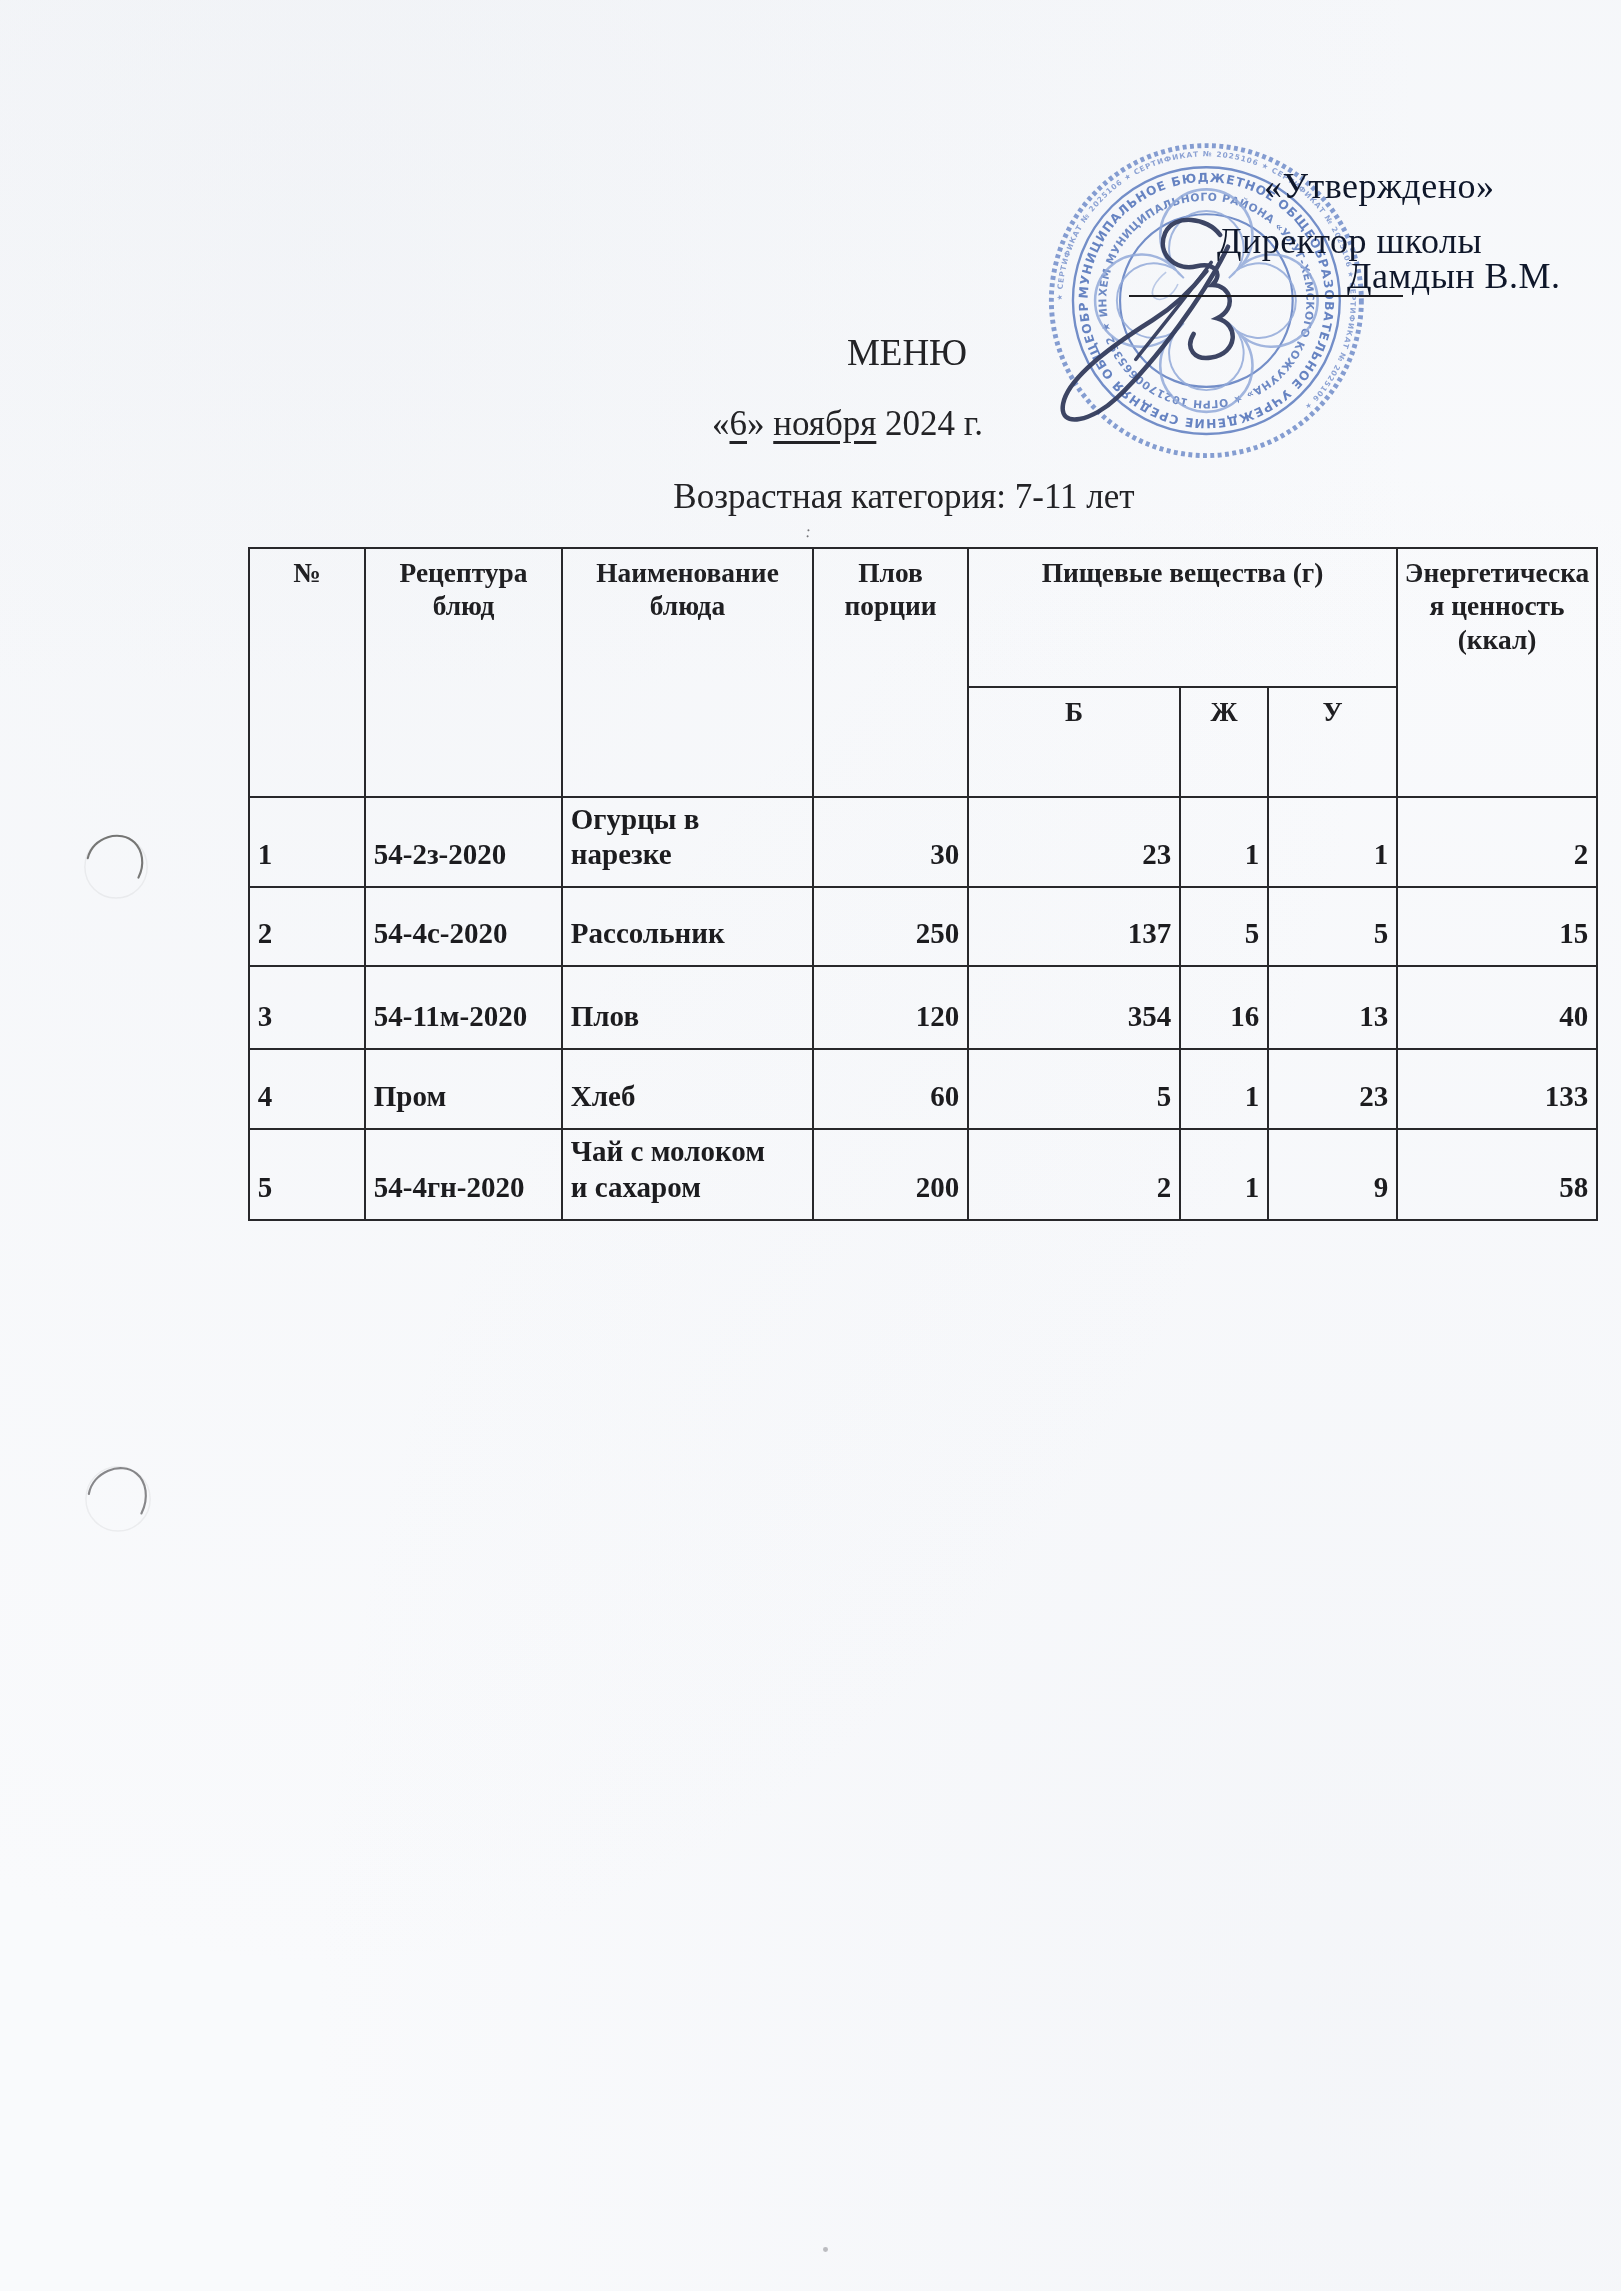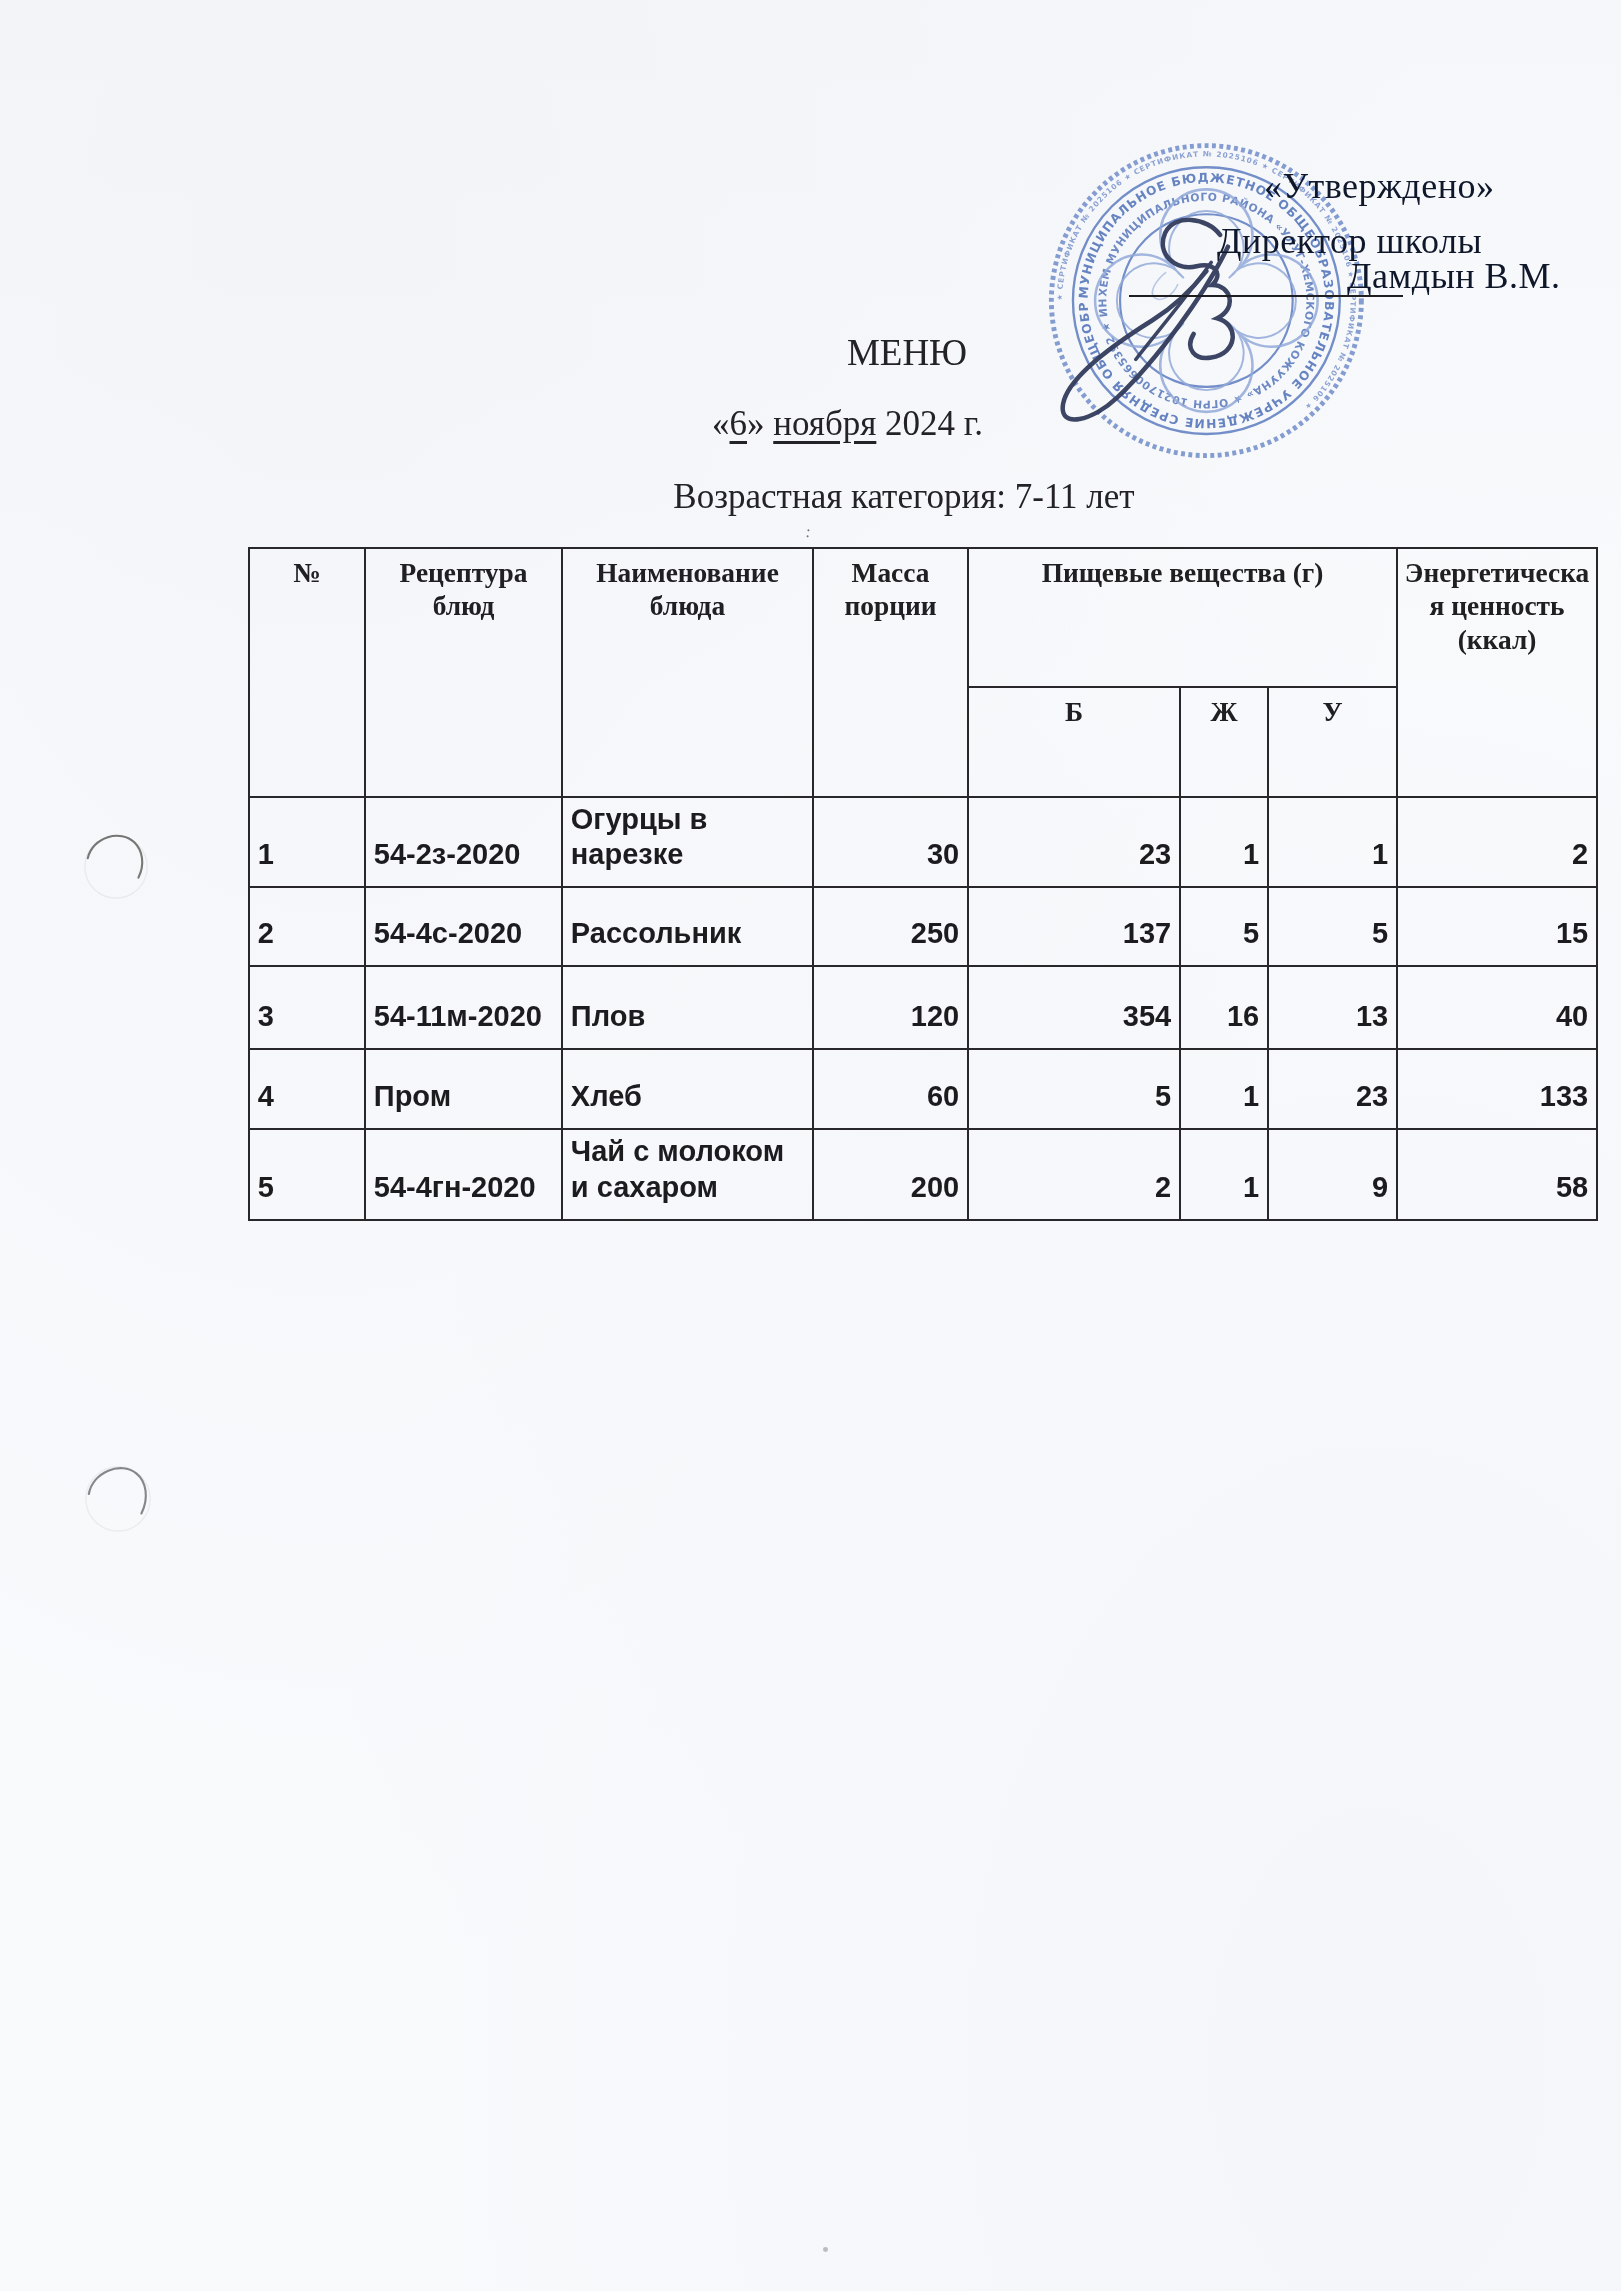--- a/index.html
+++ b/index.html
@@ -38,21 +38,21 @@
   }
   table.menu th{
     font-family:"Liberation Serif", serif;
     font-weight:bold;font-size:27.4px;line-height:1.22;
     vertical-align:top;text-align:center;
     padding:7.8px 5.9px 3.9px 5.9px;color:#202023;
   }
   th.mid{vertical-align:middle;padding-bottom:13.7px;}
   th.energy{overflow-wrap:anywhere;padding-left:13.7px;padding-right:13.7px;margin-left:44px;}
   table.menu td{
-    font-family:Liberation Sans, sans-serif;
+    font-family:Liberation Serif, serif;
     font-weight:600;font-size:29px;line-height:1.22;
     vertical-align:bottom;color:#1c1c1f;
     padding:3.9px 7.8px 13.7px 7.8px;
     margin-top:15px;
   }
   td.num-left{text-align:left;padding-left:13.7px;}
   td.rec{text-align:left;padding-left:9.8px;white-space:nowrap;}
   td.dish{text-align:left;padding-left:9.8px;}
   td.dish .wrapbox{max-width:218px;}
   td.val{text-align:right;padding-right:11.8px;}
@@ -128,21 +128,21 @@
     <col style="width:212px">
       <col style="width:88px">
       <col style="width:129px">
       <col style="width:200px">
   </colgroup>
   <tbody>
       <tr style="height:139px;">
     <th rowspan="2">№</th>
     <th rowspan="2">Рецептура блюд</th>
     <th rowspan="2">Наименование блюда</th>
-    <th rowspan="2">Масса порции</th>
+    <th rowspan="2">Плов порции</th>
     <th colspan="3" class="mid">Пищевые вещества (г)</th>
     <th rowspan="2" class="energy">Энергетическая ценность (ккал)</th>
   </tr>
   <tr style="height:110px;">
     <th>Б</th>
     <th>Ж</th>
     <th>У</th>
   </tr>
 
   <tr style="height:83px;">

